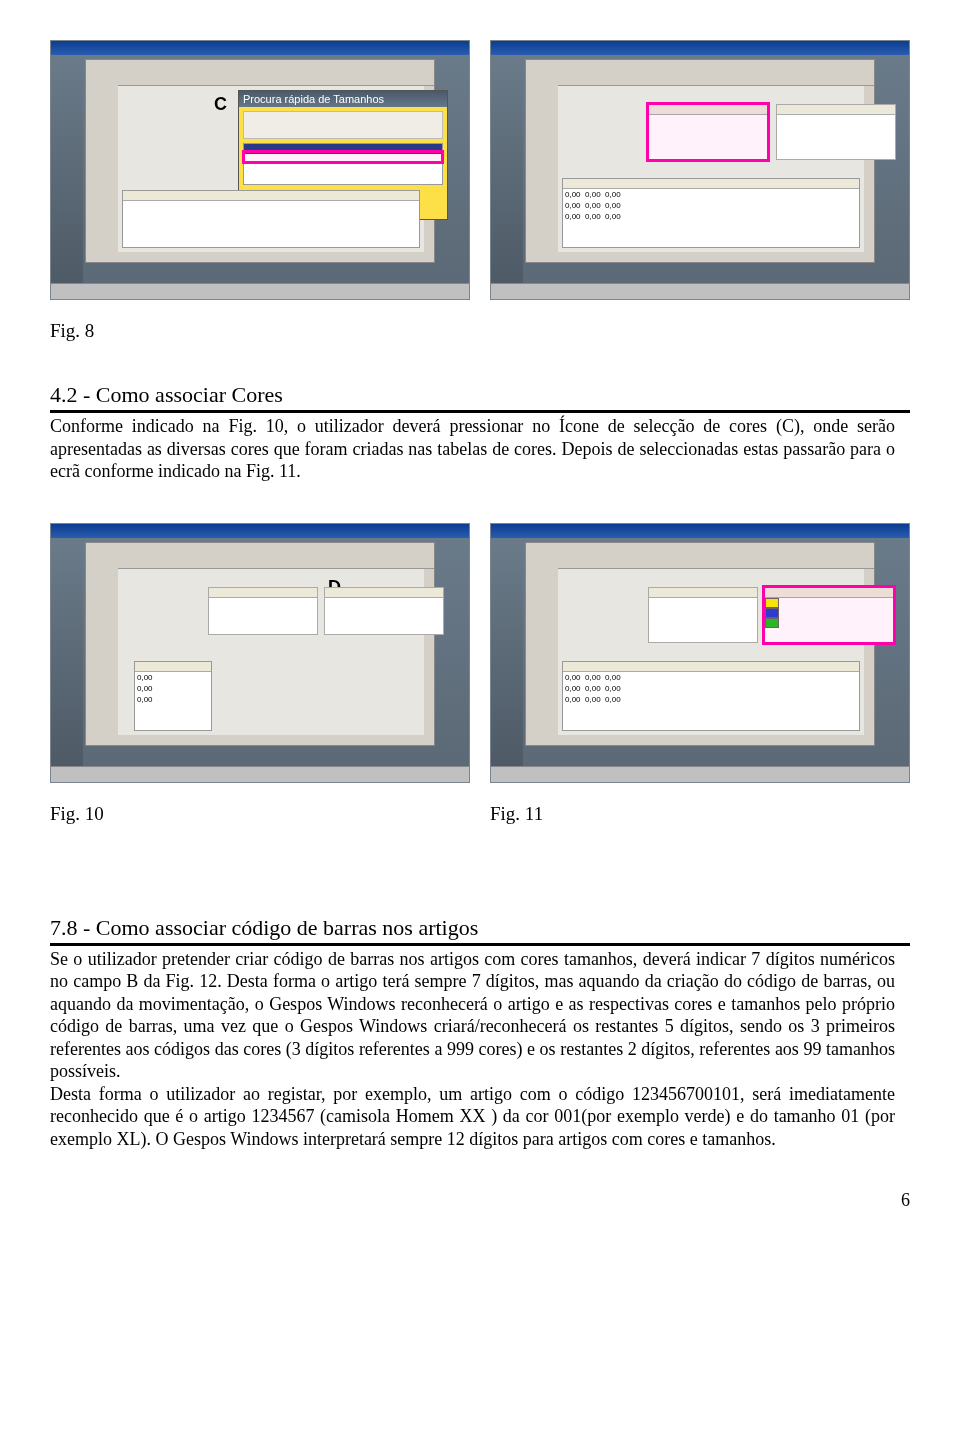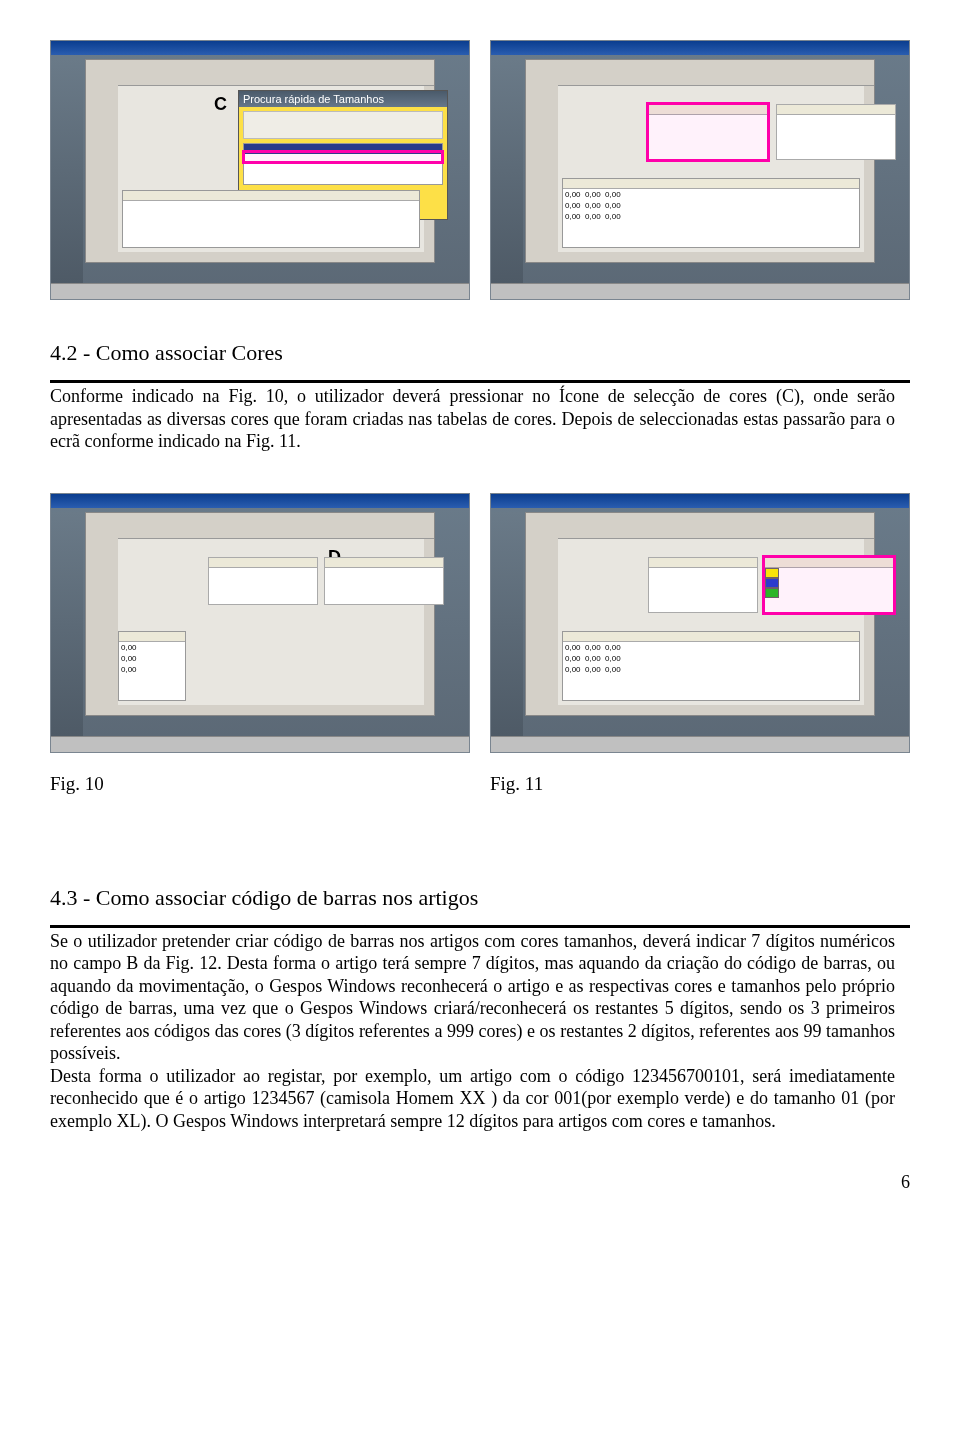--- a/index.html
+++ b/index.html
@@ -96,21 +96,21 @@
   .ss-swatch { width:14px; height:10px; border:1px solid #666; margin-right:2px; }
 
   .fig-label {
     font-size: 19px;
     margin: 10px 0 10px 0;
   }
   h2.section {
     font-size: 22px;
     font-weight: normal;
     margin: 30px 0 2px 0;
-    padding-bottom: 14px;
+    padding-bottom: 2px;
     border-bottom: 3px solid #000;
   }
   p.body {
     text-align: justify;
     margin: 0 15px 14px 0;
     line-height: 1.25;
   }
   .flex-labels {
     display: flex;
     gap: 20px;
@@ -189,20 +189,21 @@
           </div>
         </div>
       </div>
       <div class="ss-taskbar"></div>
     </div>
   </div>
 
 </div>
 
 <div class="flex-labels">
+  <div class="fig-label">Fig. 8</div>
 </div>
 
 <h2 class="section">4.2 - Como associar Cores</h2>
 
 <p class="body">Conforme indicado na Fig. 10, o utilizador deverá pressionar no Ícone de selecção de cores (C), onde serão apresentadas as diversas cores que foram criadas nas tabelas de cores. Depois de seleccionadas estas passarão para o ecrã conforme indicado na Fig. 11.</p>
 
 <div class="figure-row" style="margin-top:40px;">
 
   <div class="figure-box">
     <div class="screenshot">
@@ -216,21 +217,21 @@
 
           <div class="ss-panel" style="top:18px; left:90px; width:110px; height:48px;">
             <div class="ss-table-head"></div>
           </div>
 
           <div class="ss-panel" style="top:18px; left:206px; width:120px; height:48px;">
             <div class="ss-table-head"></div>
           </div>
 
 
-          <div class="ss-table" style="left:0; bottom:4px; width:68px; height:70px;">
+          <div class="ss-table" style="left:16px; bottom:4px; width:78px; height:70px;">
             <div class="ss-table-head"></div>
             <div style="padding:1px 2px;">0,00</div>
             <div style="padding:1px 2px;">0,00</div>
             <div style="padding:1px 2px;">0,00</div>
           </div>
         </div>
       </div>
       <div class="ss-taskbar"></div>
     </div>
   </div>
@@ -273,18 +274,18 @@
     </div>
   </div>
 
 </div>
 
 <div class="flex-labels">
   <div class="fig-label">Fig. 10</div>
   <div class="fig-label">Fig. 11</div>
 </div>
 
-<h2 class="section" style="margin-top:80px;">4.3 - Como associar código de barras nos artigos</h2>
+<h2 class="section" style="margin-top:80px;">7.8 - Como associar código de barras nos artigos</h2>
 
 <p class="body" style="white-space:pre-line;">Se o utilizador pretender criar código de barras nos artigos com cores tamanhos, deverá indicar 7 dígitos numéricos no campo B da Fig. 12. Desta forma o artigo terá sempre 7 dígitos, mas aquando da criação do código de barras, ou aquando da movimentação, o Gespos Windows reconhecerá o artigo e as respectivas cores e tamanhos pelo próprio código de barras, uma vez que o Gespos Windows criará/reconhecerá os restantes 5 dígitos, sendo os 3 primeiros referentes aos códigos das cores (3 dígitos referentes a 999 cores) e os restantes 2 dígitos, referentes aos 99 tamanhos possíveis.
 Desta forma o utilizador ao registar, por exemplo, um artigo com o código 123456700101, será imediatamente reconhecido que é o artigo 1234567 (camisola Homem XX ) da cor 001(por exemplo verde) e do tamanho 01 (por exemplo XL). O Gespos Windows interpretará sempre 12 dígitos para artigos com cores e tamanhos.</p>
 
 <div class="page-num">6</div>
 
 </body></html>

